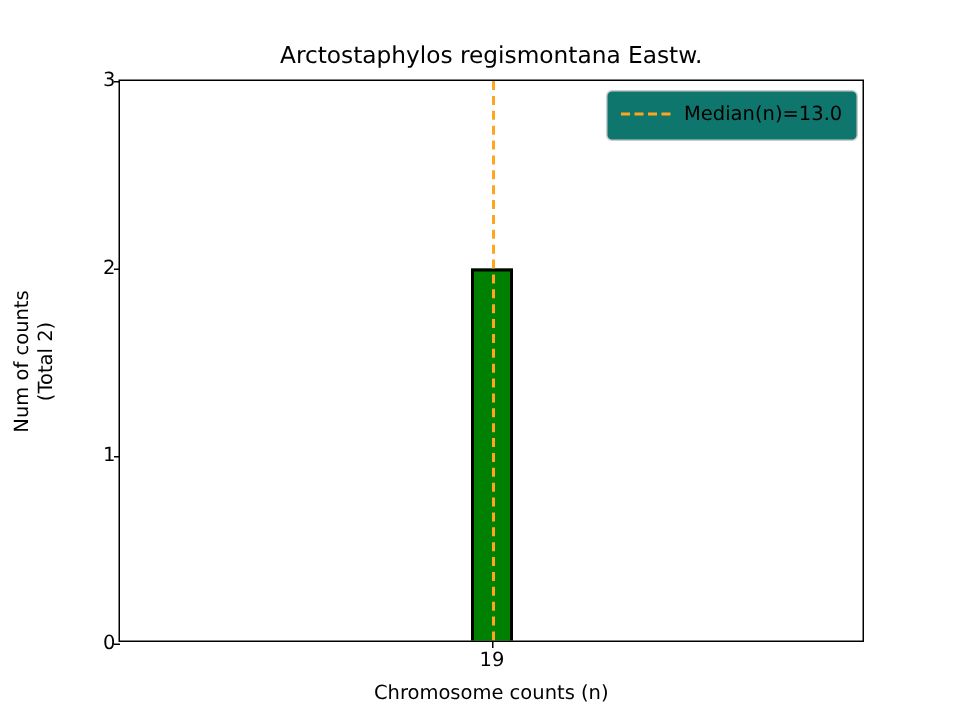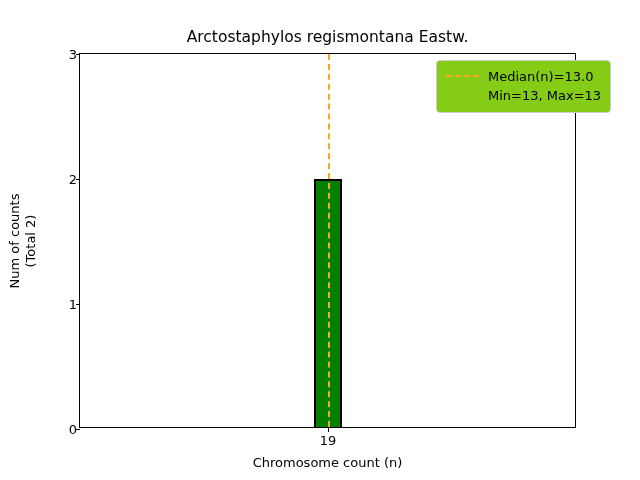--- a/index.html
+++ b/index.html
@@ -155,27 +155,26 @@
   #ylabel-line1 { display: block; }
   #ylabel-line2 { display: block; }
 
   
   #legend {
     position: absolute;
     left: 404px;
     top: 60px;
     border: 1px solid #cccccc;
     border-radius: 4px;
-    background: #84cc16;
+    background: #0f766e;
     padding: 6px 9px 7px 9px;
     box-sizing: border-box;
     display: flex;
     align-items: flex-start;
     gap: 9px;
-    margin-left: 32px;
   }
   #legend-marker {
     margin-top: 8px;
     width: 33px;
     height: 0;
     border-top: 2.6px dashed #ffa51e;
     flex: 0 0 auto;
   }
   #legend-text {
     font-size: 13px;
@@ -225,23 +224,22 @@
 
     <div id="plot-inner">
 
       <div class="bar" style="left:234px; width:28px; top:125px; height:250px;"></div>
 
       <div class="median-line" style="left:248px;"></div>
     </div>
 
   </div>
 
-  <div id="xlabel">Chromosome count (n)</div>
+  <div id="xlabel">Chromosome counts (n)</div>
 
   <div id="legend">
     <div id="legend-marker"></div>
     <div id="legend-text">
       <span>Median(n)=13.0</span>
-      <span>Min=13, Max=13</span>
     </div>
   </div>
 
 </div>
 
 </body></html>

